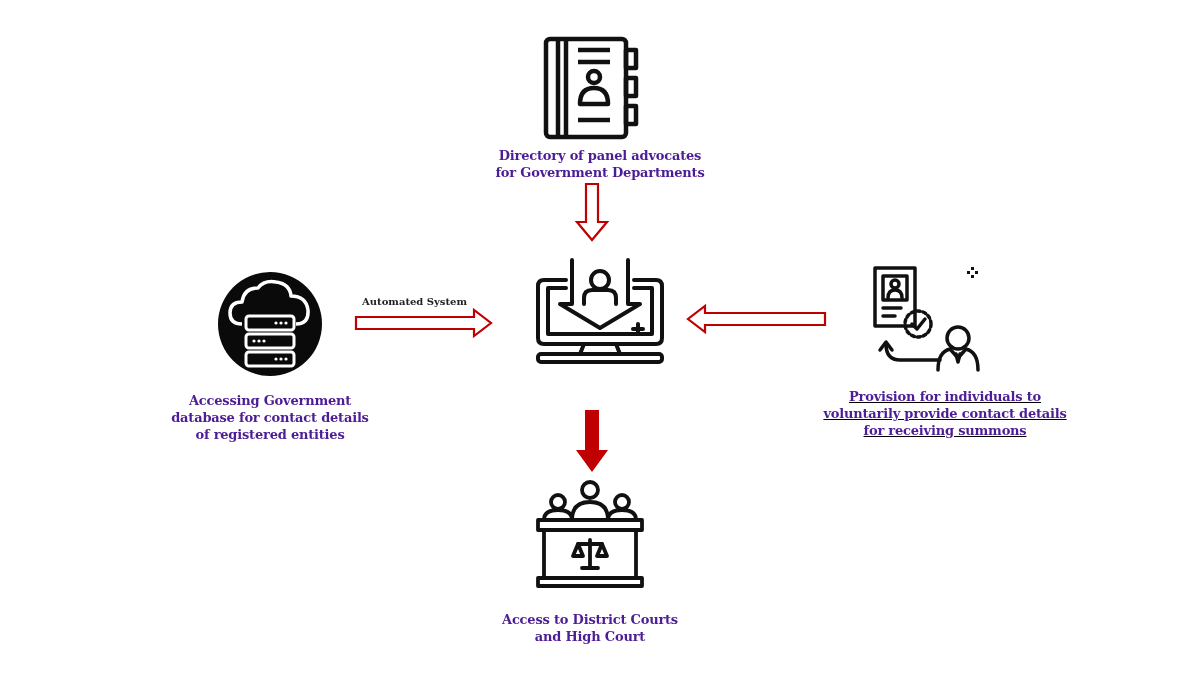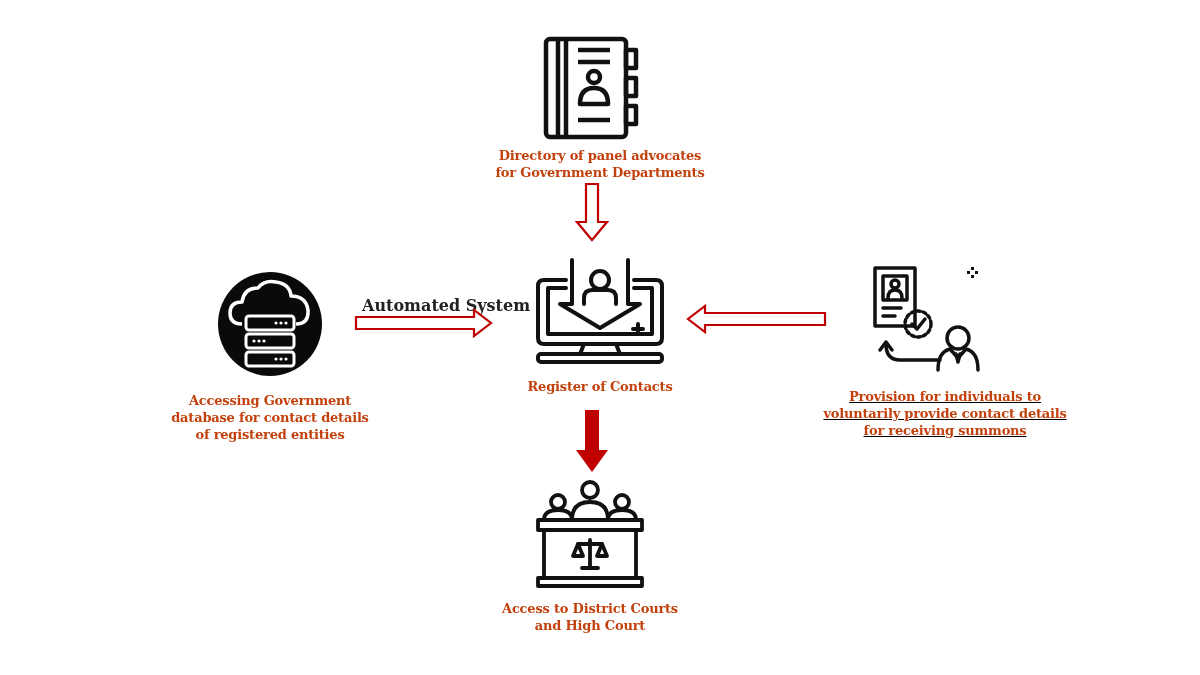--- a/index.html
+++ b/index.html
@@ -1,19 +1,19 @@
 <!DOCTYPE html>
 <html><head>
   <meta charset="utf-8">
   <style>
     html, body { margin: 0; padding: 0; background: #ffffff; }
     body { width: 1200px; height: 675px; position: relative; overflow: hidden; font-family: "DejaVu Serif", "Liberation Serif", serif; }
     .node { position: absolute; text-align: center; }
-    .label { font-family: "DejaVu Serif", "Liberation Serif", serif; font-weight: bold; font-size: 13px; line-height: 17px; color: #c2410c; white-space: pre-line; letter-spacing: -0.2px; }
-    .small-label { font-family: "DejaVu Serif", "Liberation Serif", serif; font-weight: bold; font-size: 16px; color: #222; position: absolute; }
+    .label { font-family: "DejaVu Serif", "Liberation Serif", serif; font-weight: bold; font-size: 13px; line-height: 17px; color: #4c1d95; white-space: pre-line; letter-spacing: -0.2px; }
+    .small-label { font-family: "DejaVu Serif", "Liberation Serif", serif; font-weight: bold; font-size: 10px; color: #222; position: absolute; }
     svg { display: block; }
     .abs { position: absolute; }
   </style>
 </head>
 <body>
 
 <div class="node" style="left:460px; top:36px; width:280px;">
   <svg width="280" height="106" viewBox="0 0 280 106">
     <g fill="none" stroke="#111" stroke-width="4.5" stroke-linejoin="round">
       <rect x="86" y="3" width="80" height="98" rx="4"></rect>
@@ -77,21 +77,20 @@
       <path d="M86 30 H68 V76 H172 V30 H154"></path>
       <path d="M92 2 V46 L80 46 L120 70 L160 46 L148 46 V2"></path>
       <circle cx="120" cy="22" r="9"></circle>
       <path d="M104 46 V40 Q104 32 112 32 H128 Q136 32 136 40 V46"></path>
       <line x1="158" y1="66" x2="158" y2="76"></line>
       <line x1="153" y1="71" x2="163" y2="71"></line>
       <path d="M104 86 L100 96 H140 L136 86"></path>
       <rect x="58" y="96" width="124" height="8" rx="3"></rect>
     </g>
   </svg>
-  <div class="label" style="margin-top:12px;">Register of Contacts</div>
 </div>
 
 <svg class="abs" style="left:685px; top:304px;" width="142" height="30" viewBox="0 0 142 30">
   <path d="M140 9 H20 V2 L3 15 L20 28 V21 H140 Z" fill="#fff" stroke="#c00000" stroke-width="2.2"></path>
 </svg>
 
 <div class="node" style="left:800px; top:262px; width:290px;text-decoration:underline;">
   <svg width="290" height="114" viewBox="0 0 290 114">
     <g fill="none" stroke="#111" stroke-width="3.5" stroke-linejoin="round" stroke-linecap="round">
       <rect x="75" y="6" width="40" height="58"></rect>
@@ -136,15 +135,15 @@
       <rect x="78" y="42" width="104" height="10"></rect>
       <rect x="84" y="52" width="92" height="48"></rect>
       <rect x="78" y="100" width="104" height="8"></rect>
       <line x1="130" y1="62" x2="130" y2="90"></line>
       <line x1="122" y1="90" x2="138" y2="90"></line>
       <line x1="118" y1="66" x2="142" y2="66"></line>
       <path d="M118 66 L113 78 H123 Z"></path>
       <path d="M142 66 L137 78 H147 Z"></path>
     </g>
   </svg>
-  <div class="label" style="margin-top:12px;">Access to District Courts
+  <div class="label" style="margin-top:23px;">Access to District Courts
 and High Court</div>
 </div>
 
 </body></html>

